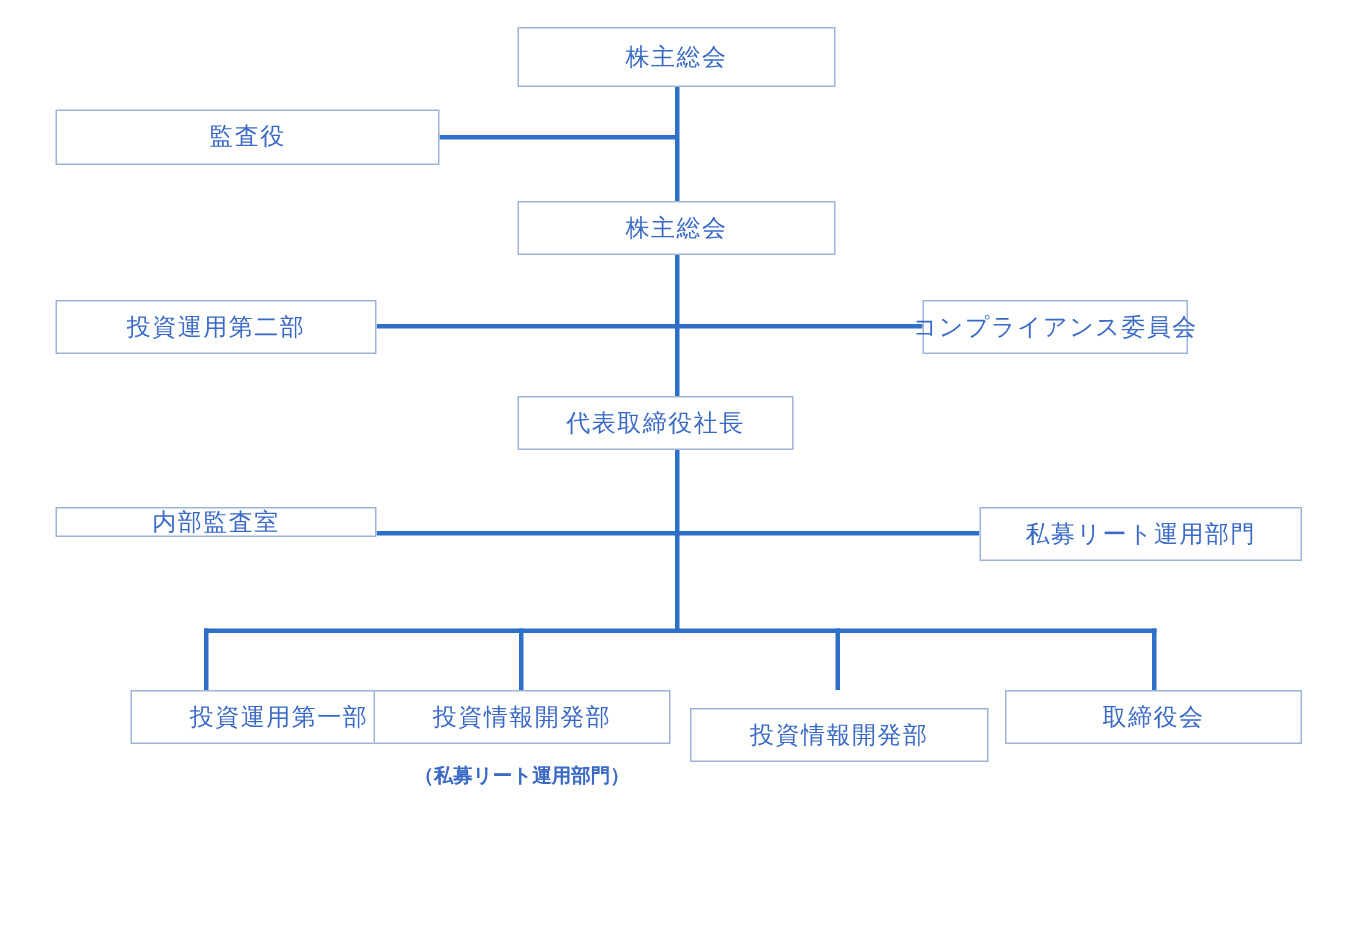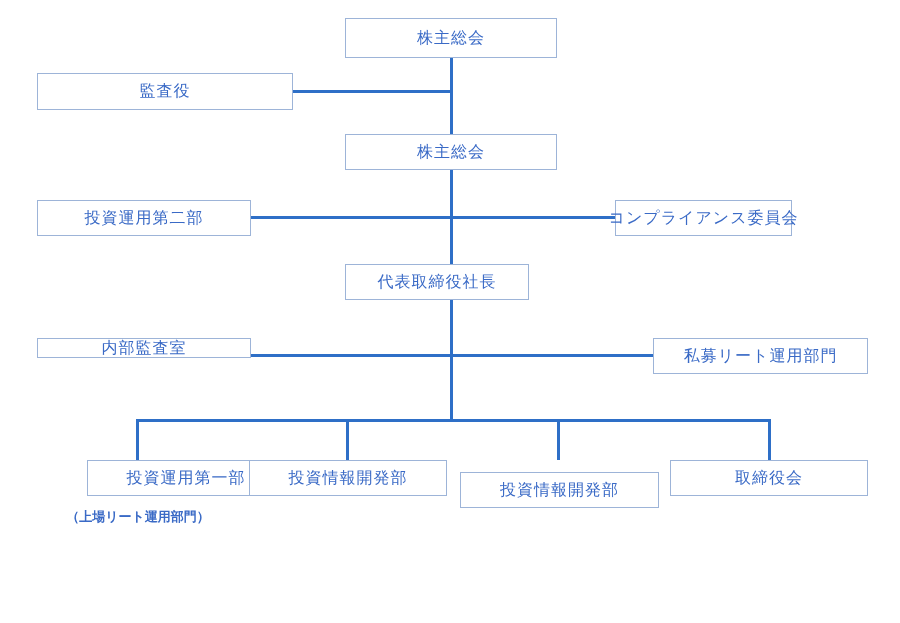--- a/index.html
+++ b/index.html
@@ -96,15 +96,15 @@
   <div class="node n-ipc">投資運用第二部</div>
   <div class="node n-cc">コンプライアンス委員会</div>
   <div class="node n-president">代表取締役社長</div>
   <div class="node n-iao">内部監査室</div>
   <div class="node n-co">私募リート運用部門</div>
   <div class="node n-div1">投資運用第一部</div>
   <div class="node n-div2">投資情報開発部</div>
   <div class="node n-div3">投資情報開発部</div>
   <div class="node n-div4">取締役会</div>
 
-  <div class="note note1">（上場リート運用部門）</div>
+  <div class="note note2">（私募リート運用部門）</div>
 
 </div>
 
 </body></html>

